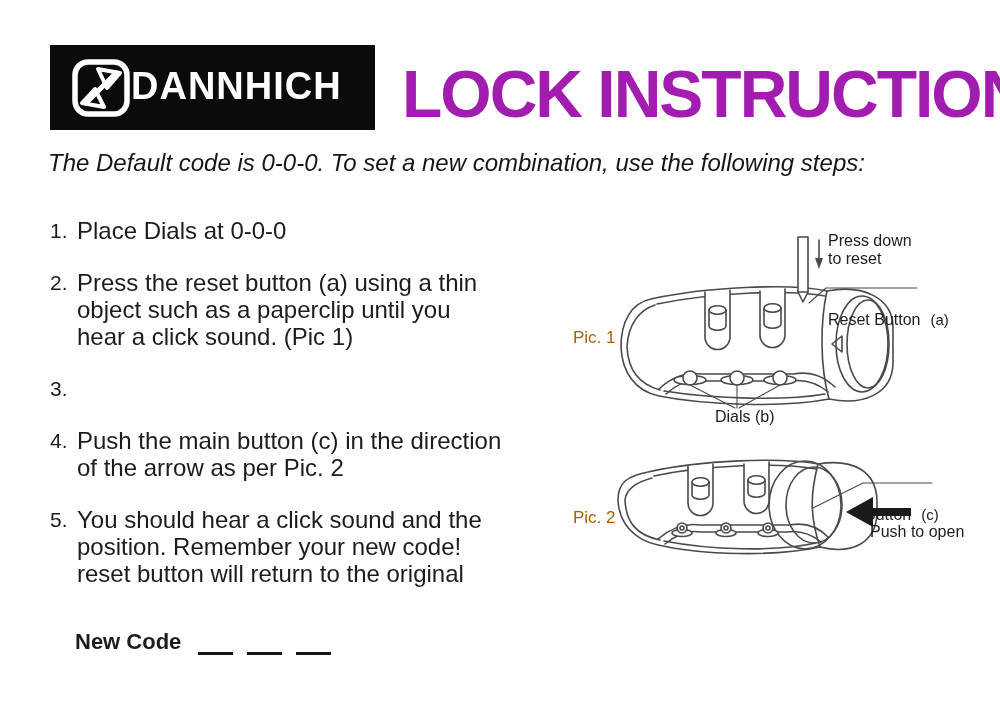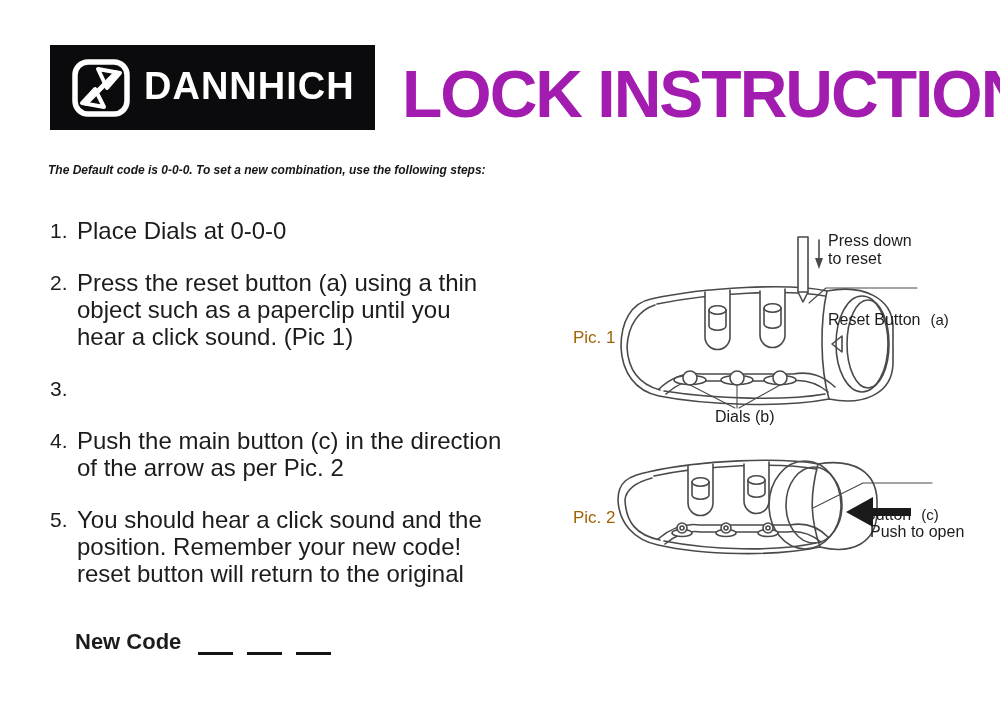--- a/index.html
+++ b/index.html
@@ -7,38 +7,38 @@
   html,body { background:#ffffff; }
   body { font-family:"Liberation Sans", sans-serif; color:#1c1c1c; }
   .page {
     position:relative; width:1000px; height:708px;
     background:#ffffff; overflow:hidden;
   }
 
   
   .logo-box {
     position:absolute; left:50px; top:45px; width:325px; height:85px;
-    background:#0b0b0e; display:flex; align-items:center; gap:13px;
+    background:#0b0b0e; display:flex; align-items:center; 
     padding-left:21px;
   }
   .logo-mark { width:60px; height:60px; flex:0 0 auto; }
   .brand-name {
     color:#ffffff; font-weight:bold; font-size:38px; letter-spacing:1px;
     padding-bottom:2px;
   }
   .main-title {
     position:absolute; left:402px; top:56px;
     font-size:66px; font-weight:bold; letter-spacing:-2px; color:#a21caf;
     white-space:nowrap;
   }
 
   
   .intro {
-    position:absolute; left:48px; top:163px;
-    font-size:12px; font-weight:bold; font-style:italic; color:#161616;
+    position:absolute; left:48px; top:149px;
+    font-size:24px; font-weight:normal; font-style:italic; color:#161616;
     white-space:nowrap;
   }
   .steps { position:absolute; left:50px; top:217px; width:530px; }
   .step { display:flex; margin-bottom:25px; }
   .step-num { width:27px; flex:0 0 auto; font-size:21px; line-height:27px; }
   .step-lines { font-size:24px; line-height:27px; }
 
   .new-code { position:absolute; left:75px; top:629px; display:flex; align-items:flex-end; }
   .new-code-label { font-size:22px; font-weight:bold; }
   .code-blank {

